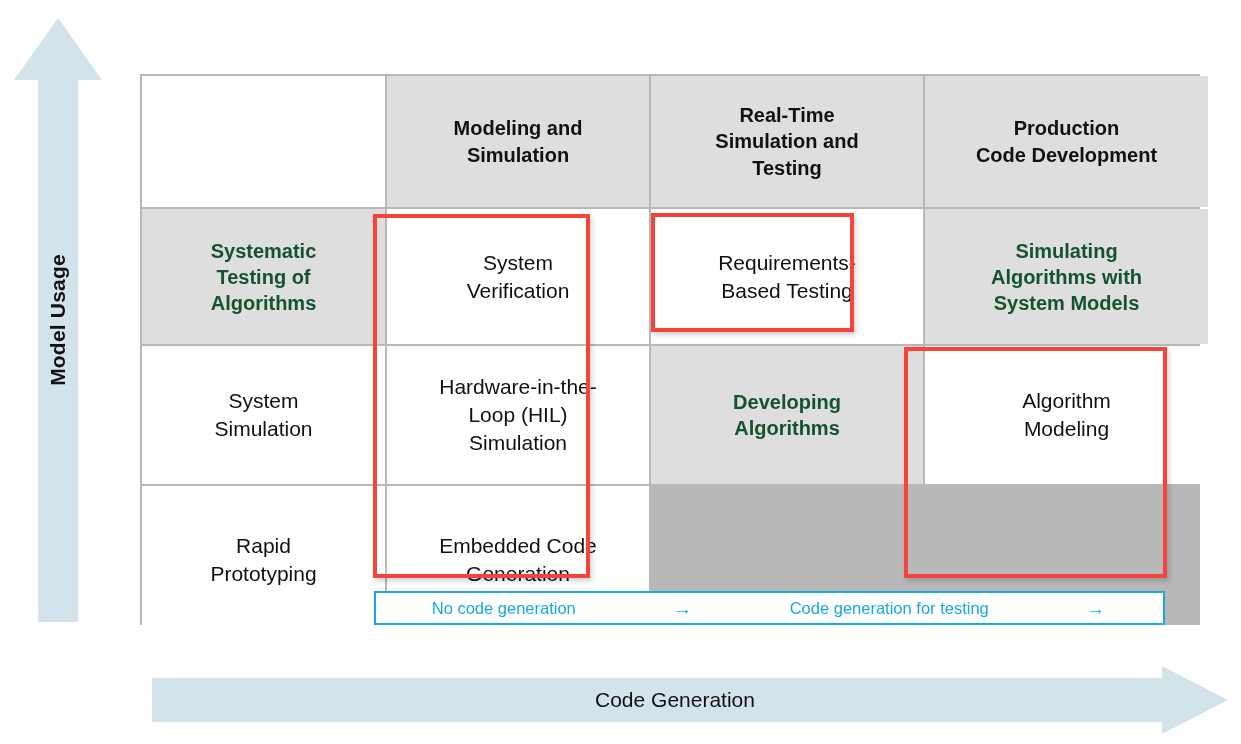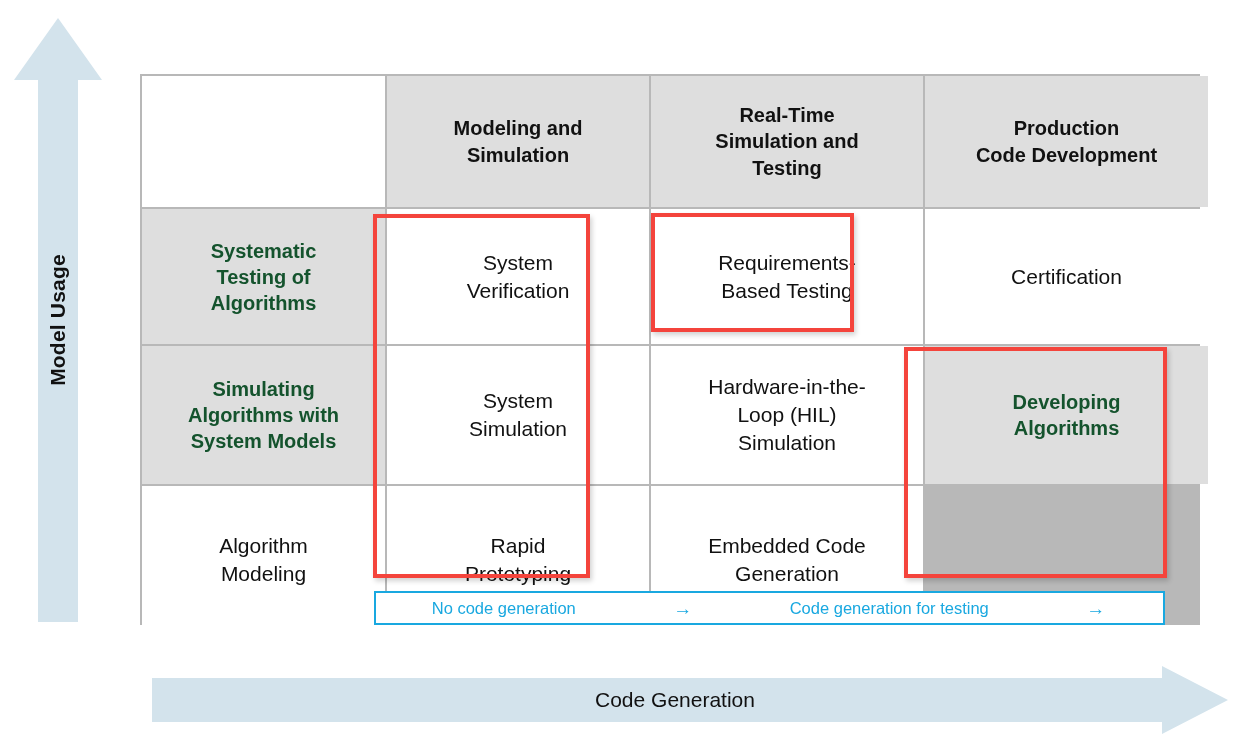--- a/index.html
+++ b/index.html
@@ -172,21 +172,20 @@
 <div id="matrix">
 
   <div class="cell blank"></div>
   <div class="cell hdr">Modeling and<br>Simulation</div>
   <div class="cell hdr">Real-Time<br>Simulation and<br>Testing</div>
   <div class="cell hdr">Production<br>Code Development</div>
 
   <div class="cell rowhdr">Systematic<br>Testing of<br>Algorithms</div>
   <div class="cell body">System<br>Verification</div>
   <div class="cell body">Requirements-<br>Based Testing</div>
-  <div class="cell body">Certification</div>
 
   <div class="cell rowhdr">Simulating<br>Algorithms with<br>System Models</div>
   <div class="cell body">System<br>Simulation</div>
   <div class="cell body">Hardware-in-the-<br>Loop (HIL)<br>Simulation</div>
 
   <div class="cell rowhdr">Developing<br>Algorithms</div>
   <div class="cell body">Algorithm<br>Modeling</div>
   <div class="cell body">Rapid<br>Prototyping</div>
   <div class="cell body">Embedded Code<br>Generation</div>
 </div>

